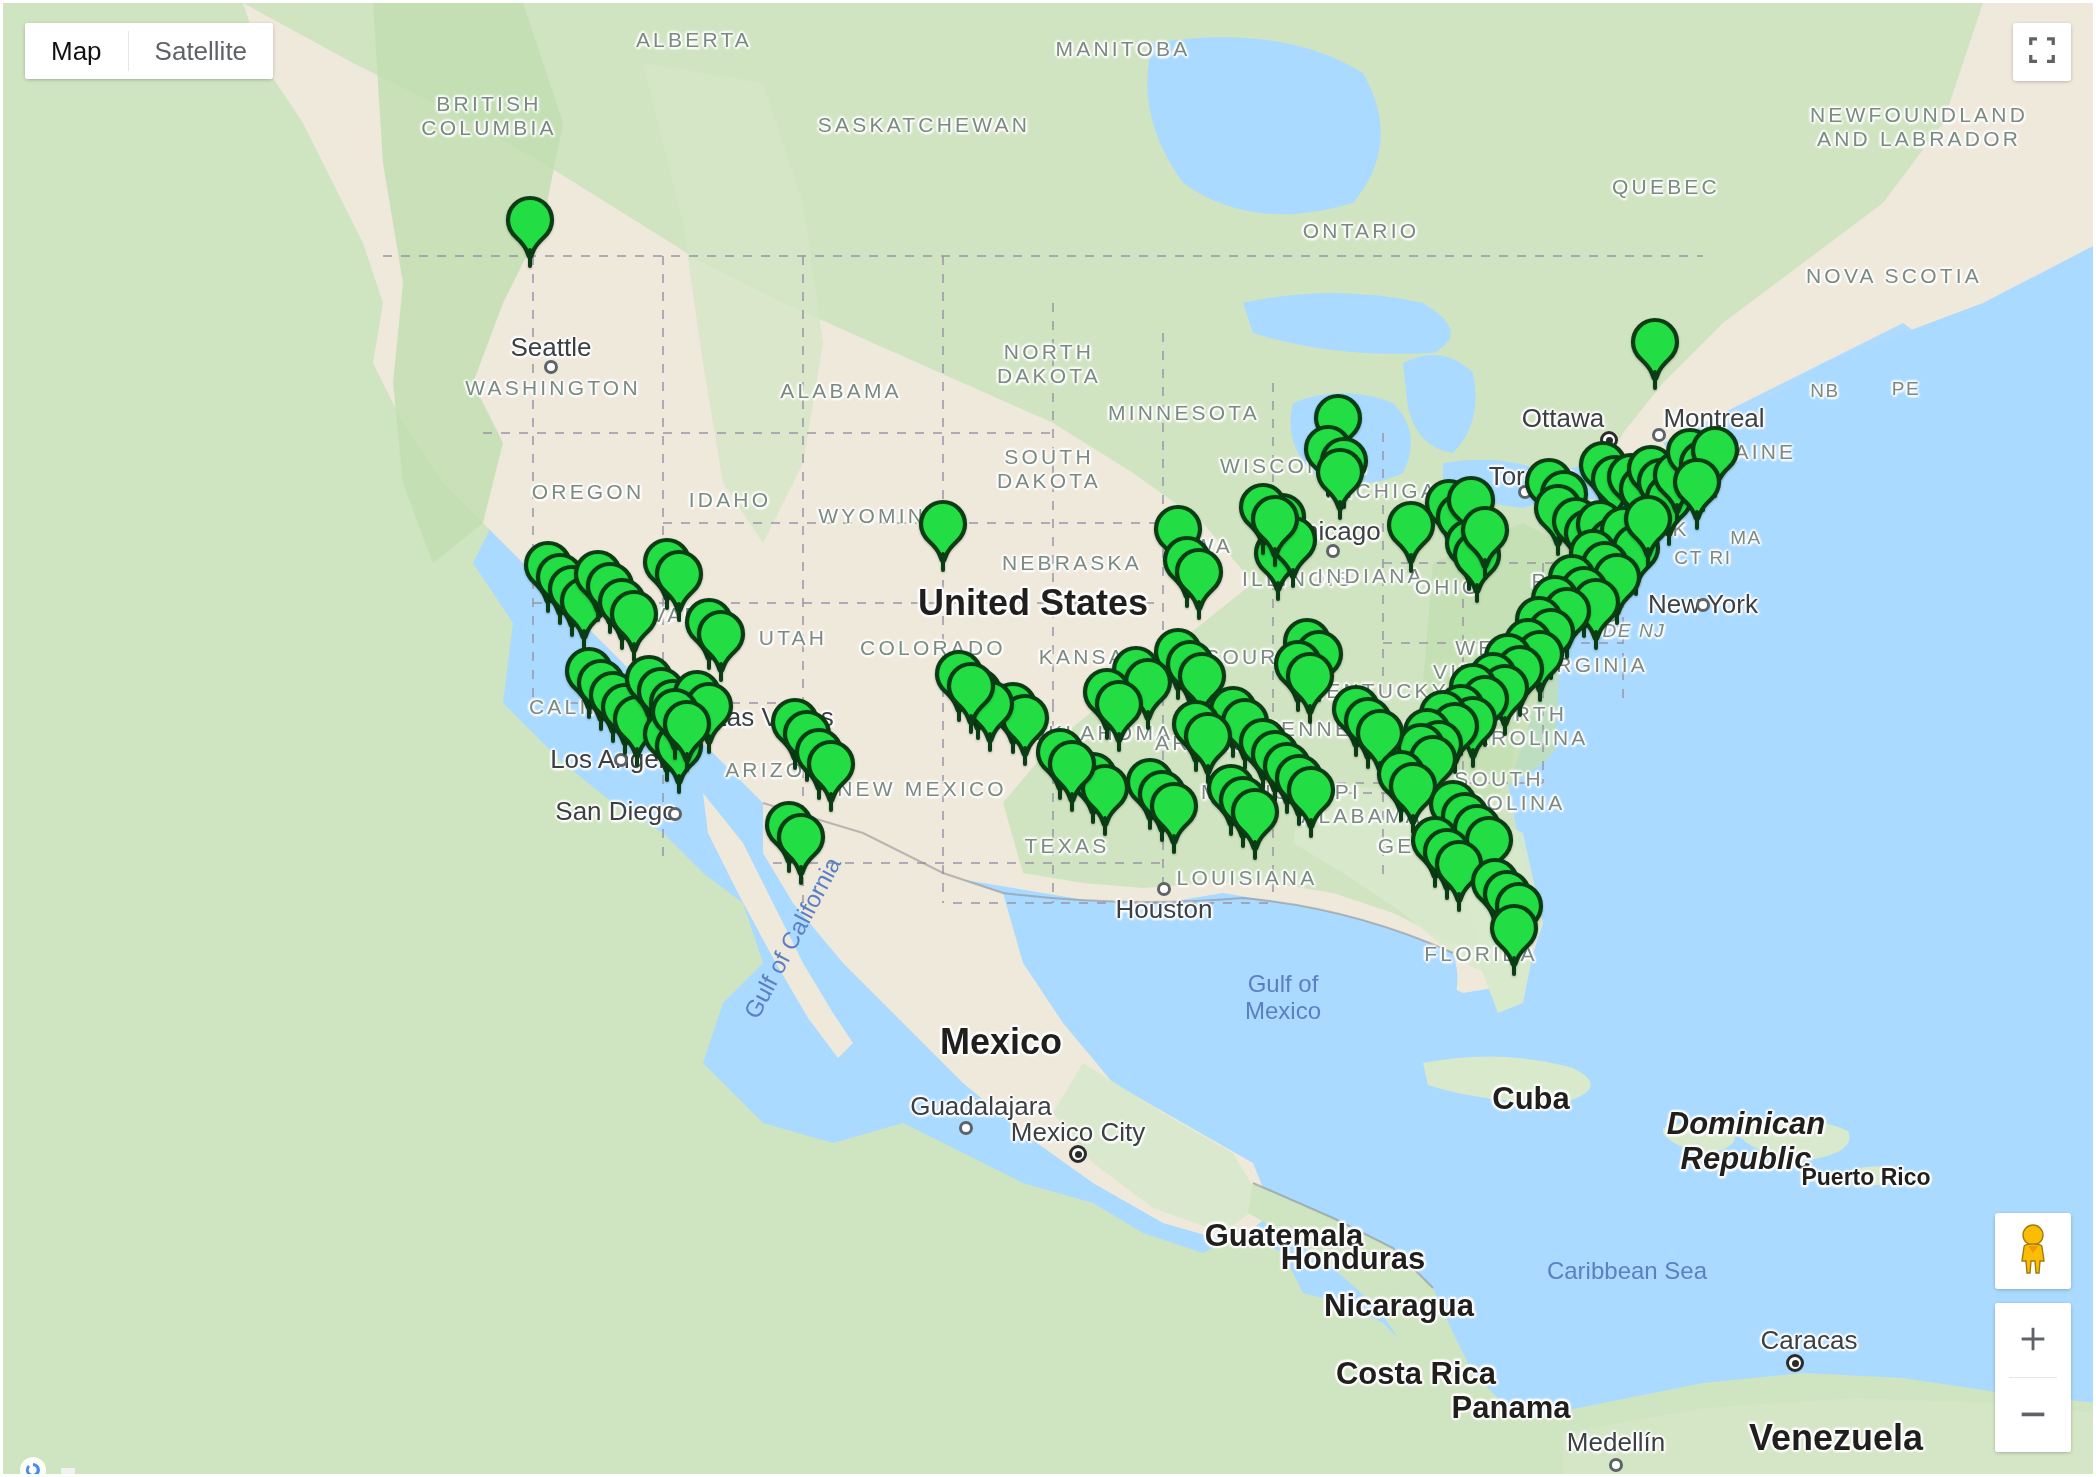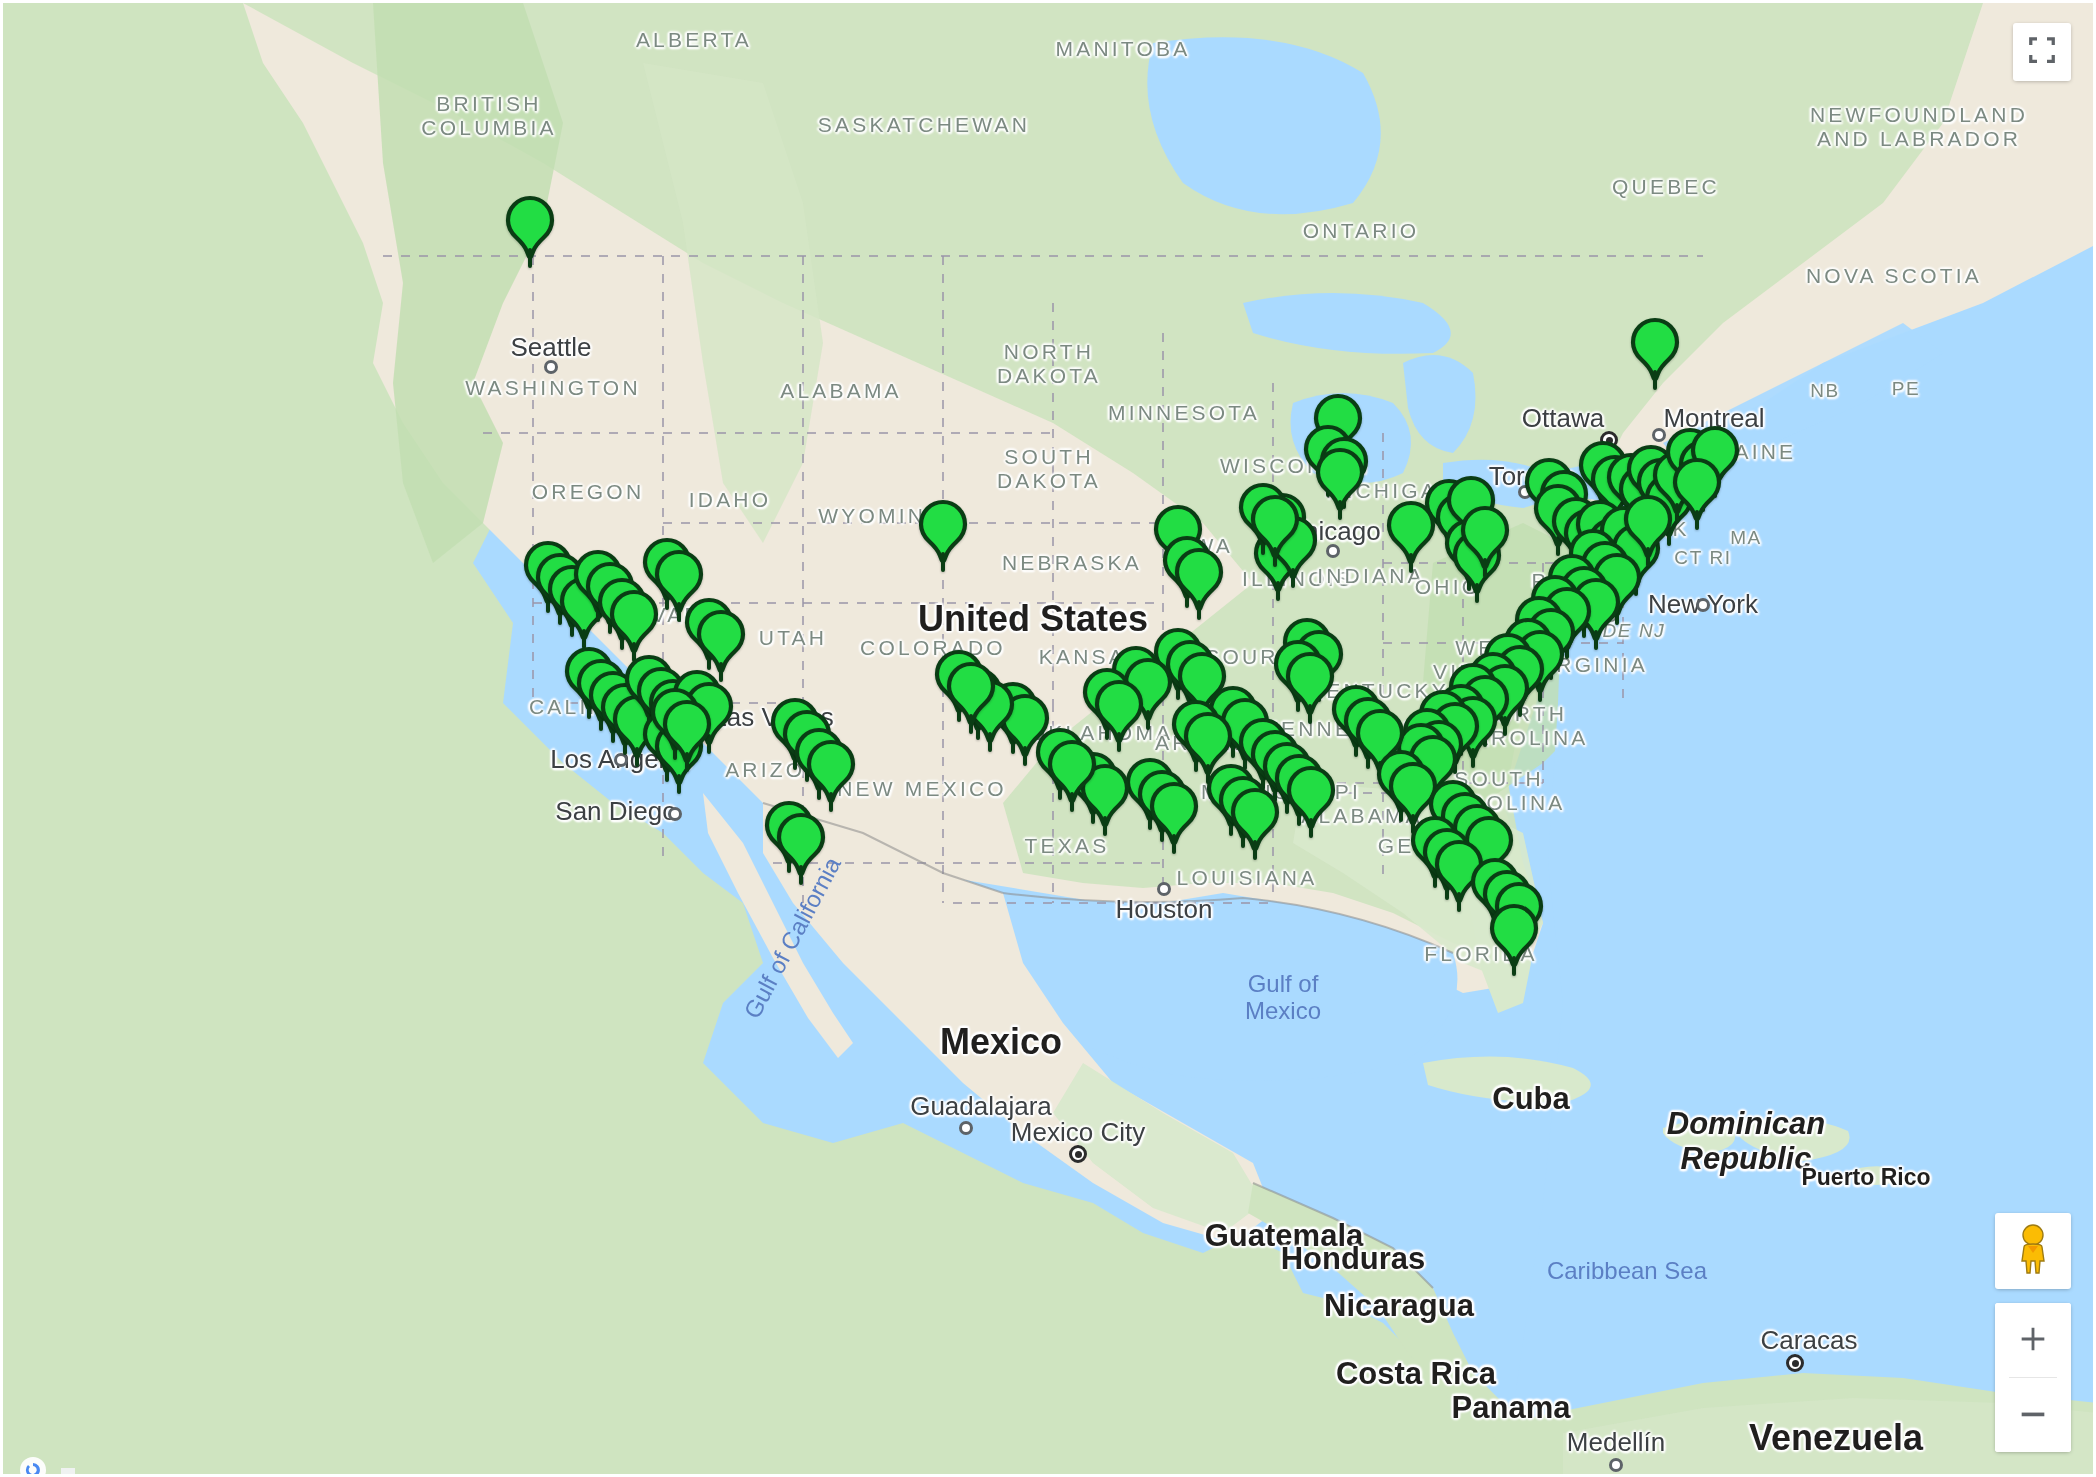--- a/index.html
+++ b/index.html
@@ -244,21 +244,21 @@
         <div class="lbl lbl-state" style="left: 1519px; top: 723px;">NORTH
 CAROLINA</div>
         <div class="lbl lbl-state" style="left: 1496px; top: 788px;">SOUTH
 CAROLINA</div>
         <div class="lbl lbl-state" style="left: 1278px; top: 789px;">MISSISSIPPI</div>
         <div class="lbl lbl-state" style="left: 1359px; top: 813px;">ALABAMA</div>
         <div class="lbl lbl-state" style="left: 1435px; top: 843px;">GEORGIA</div>
         <div class="lbl lbl-state" style="left: 1244px; top: 875px;">LOUISIANA</div>
         <div class="lbl lbl-state" style="left: 1064px; top: 843px;">TEXAS</div>
         <div class="lbl lbl-state" style="left: 1478px; top: 951px;">FLORIDA</div>
-        <div class="lbl lbl-country lbl-country-big" style="left: 1030px; top: 616px;">United States</div>
+        <div class="lbl lbl-country lbl-country-big" style="left: 1030px; top: 600px;">United States</div>
         <div class="lbl lbl-country lbl-country-big" style="left: 998px; top: 1039px;">Mexico</div>
         <div class="lbl lbl-country" style="left: 1528px; top: 1096px;">Cuba</div>
         <div class="lbl lbl-country" style="left: 1743px; top: 1139px; font-style: italic;">Dominican
 Republic</div>
         <div class="lbl lbl-country-sm lbl-country" style="left: 1863px; top: 1175px;">Puerto Rico</div>
         <div class="lbl lbl-country" style="left: 1281px; top: 1233px;">Guatemala</div>
         <div class="lbl lbl-country" style="left: 1350px; top: 1256px;">Honduras</div>
         <div class="lbl lbl-country" style="left: 1396px; top: 1303px;">Nicaragua</div>
         <div class="lbl lbl-country" style="left: 1413px; top: 1371px;">Costa Rica</div>
         <div class="lbl lbl-country" style="left: 1508px; top: 1405px;">Panama</div>
@@ -1224,20 +1224,25 @@
         </div>
         <div class="marker" title="Location marker" style="left: 1272px; top: 567px;">
           <svg viewBox="0 0 54 76">
             <path d="M27 3C14.8 3 5 12.9 5 25.2c0 7.3 3.3 12.6 8.1 17.1 4.5 4.2 8.4 8.2 10.6 13.6 l2.2 5.6c.4 1 1.8 1 2.2 0l2.2-5.6c2.2-5.4 6.1-9.4 10.6-13.6C45.7 37.8 49 32.5 49 25.2 49 12.9 39.2 3 27 3z" fill="#22DD44" stroke="#0A3D14" stroke-width="4.2" stroke-linejoin="round"></path>
             <path d="M27 55 L27 71" stroke="#0A3D14" stroke-width="4" stroke-linecap="round"></path>
           </svg>
         </div>
       </div>
   </div>
 
+  <div class="maptype-ctrl">
+    <button class="maptype-btn active">Map</button>
+    <div class="maptype-sep"></div>
+    <button class="maptype-btn">Satellite</button>
+  </div>
 
   <div class="fullscreen-btn">
     <span>
       <svg width="30" height="30" viewBox="0 0 24 24" fill="none" stroke="#5f6368" stroke-width="2.6">
         <path d="M3 8V3h5M21 8V3h-5M3 16v5h5M21 16v5h-5"></path>
       </svg>
     </span>
   </div>
 
   <div class="pegman-btn">

